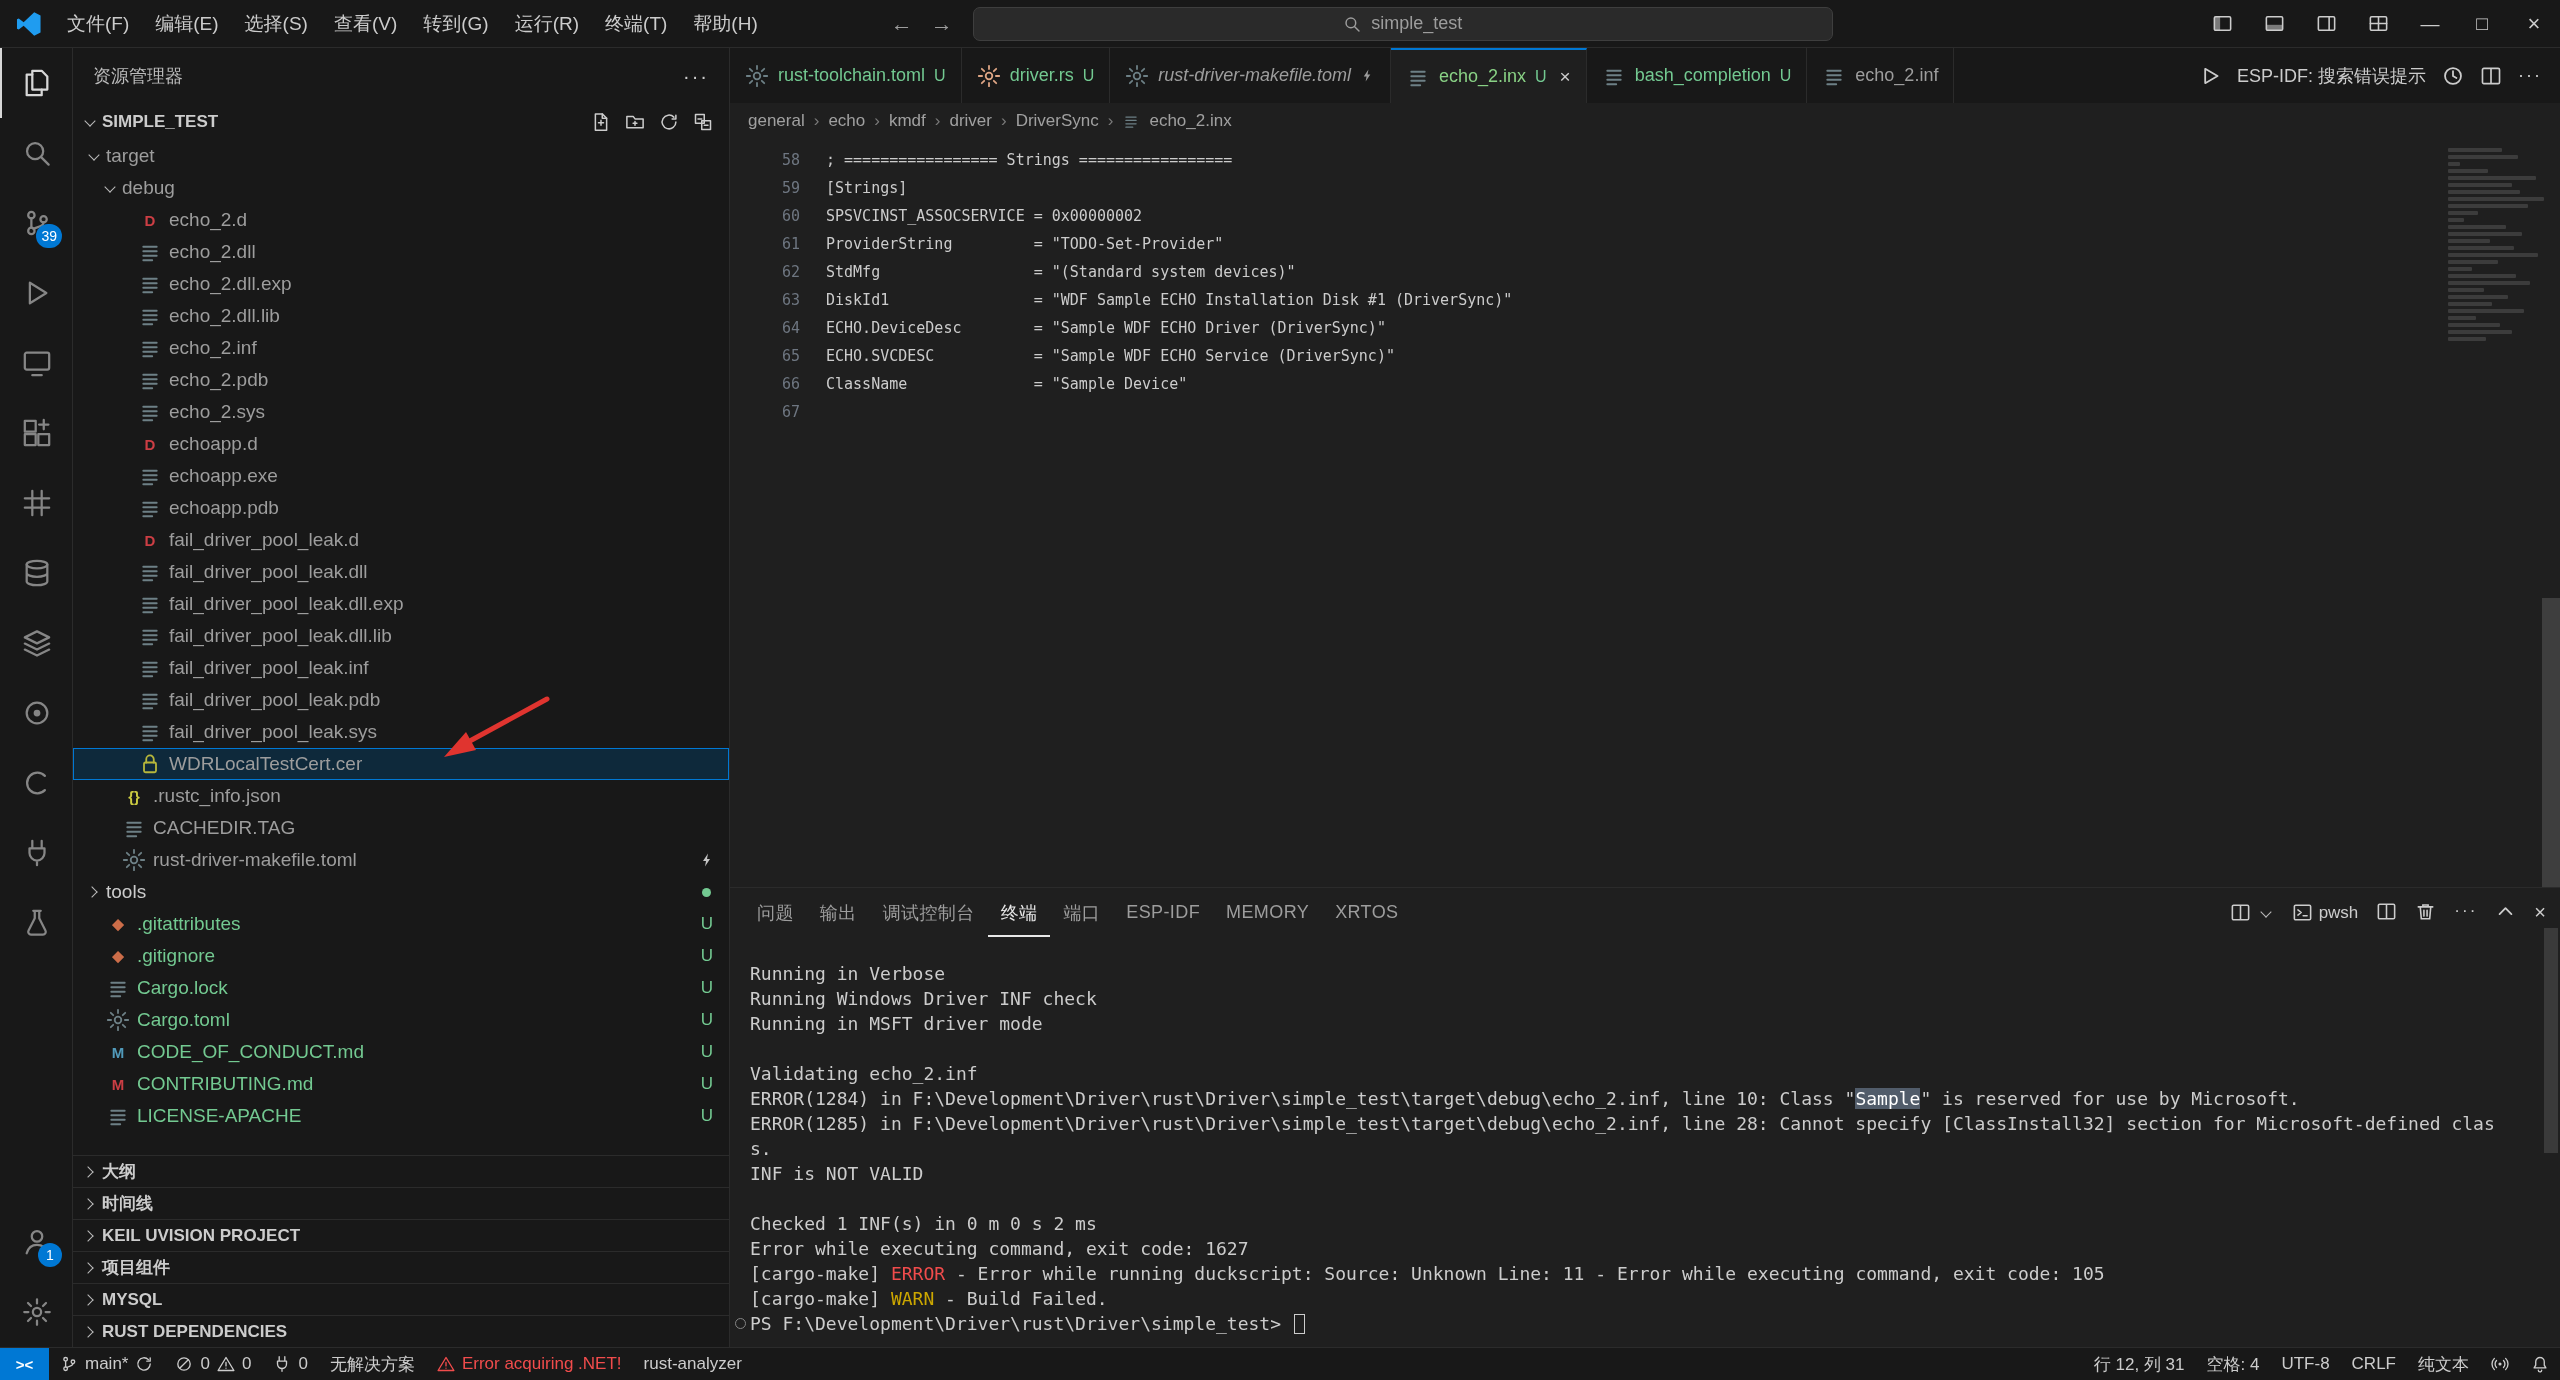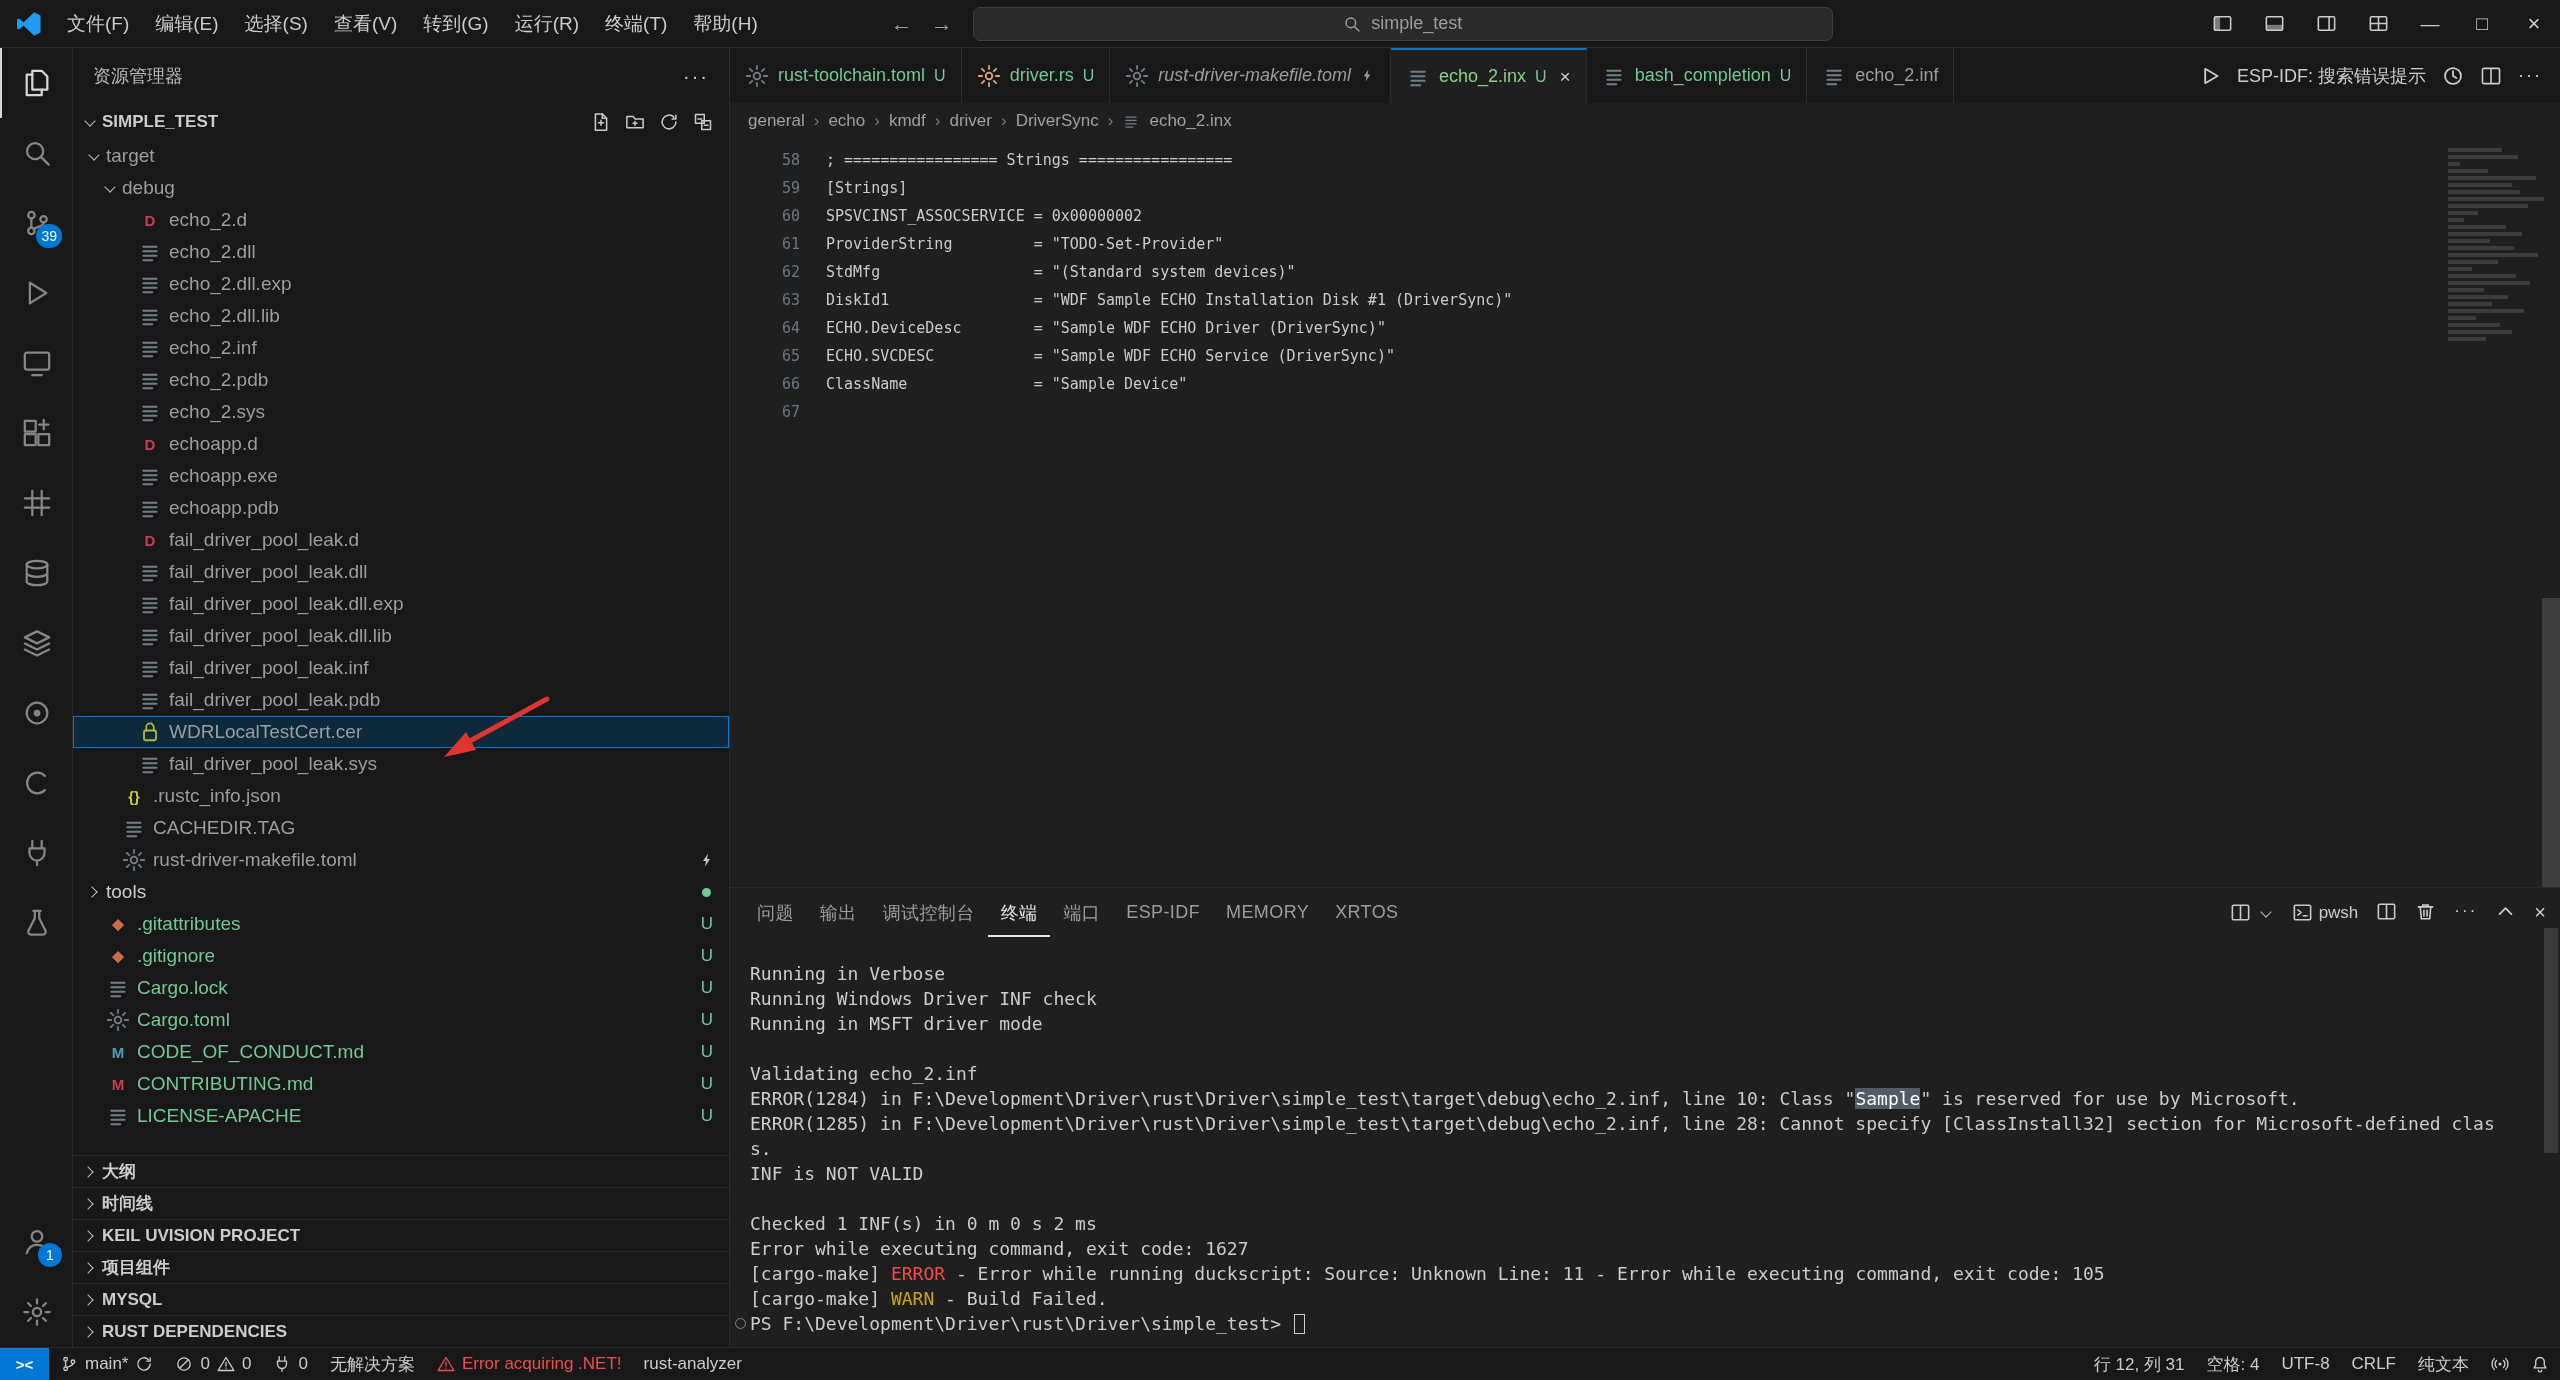--- a/index.html
+++ b/index.html
@@ -482,38 +482,38 @@
           </div>
           <div class="row dim" style="padding-left: 44px;">
             <span class="chev-slot"></span>
             <span class="ficon" style="color: rgb(109, 128, 134);">
               <svg viewBox="0 0 16 16" fill="none" stroke="currentColor" stroke-width="1.2" stroke-linecap="round" stroke-linejoin="round">
                 <path d="M3.5 4.5h9M3.5 7.5h9M3.5 10.5h9M3.5 13.5h6"></path>
               </svg>
             </span>
             <span class="label">fail_driver_pool_leak.pdb</span>
           </div>
+          <div class="row dim" style="padding-left: 44px;">
+            <span class="chev-slot"></span>
+            <span class="ficon" style="color: rgb(109, 128, 134);">
+              <svg viewBox="0 0 16 16" fill="none" stroke="currentColor" stroke-width="1.2" stroke-linecap="round" stroke-linejoin="round">
+                <path d="M3.5 4.5h9M3.5 7.5h9M3.5 10.5h9M3.5 13.5h6"></path>
+              </svg>
+            </span>
+            <span class="label">fail_driver_pool_leak.sys</span>
+          </div>
           <div class="row selected dim" style="padding-left: 44px;">
             <span class="chev-slot"></span>
             <span class="ficon" style="color: rgb(183, 183, 59);">
               <svg viewBox="0 0 16 16" fill="none" stroke="currentColor" stroke-width="1.2" stroke-linecap="round" stroke-linejoin="round">
                 <rect x="4" y="7" width="8" height="6.5" rx="1"></rect>
                 <path d="M5.5 7V4.8a2.5 2.5 0 015 0V7"></path>
               </svg>
             </span>
             <span class="label">WDRLocalTestCert.cer</span>
-          </div>
-          <div class="row dim" style="padding-left: 44px;">
-            <span class="chev-slot"></span>
-            <span class="ficon" style="color: rgb(109, 128, 134);">
-              <svg viewBox="0 0 16 16" fill="none" stroke="currentColor" stroke-width="1.2" stroke-linecap="round" stroke-linejoin="round">
-                <path d="M3.5 4.5h9M3.5 7.5h9M3.5 10.5h9M3.5 13.5h6"></path>
-              </svg>
-            </span>
-            <span class="label">fail_driver_pool_leak.sys</span>
           </div>
           <div class="row dim" style="padding-left: 28px;">
             <span class="chev-slot"></span>
             <span class="ficon" style="color: rgb(203, 203, 65);">{}</span>
             <span class="label">.rustc_info.json</span>
           </div>
           <div class="row dim" style="padding-left: 28px;">
             <span class="chev-slot"></span>
             <span class="ficon" style="color: rgb(109, 128, 134);">
               <svg viewBox="0 0 16 16" fill="none" stroke="currentColor" stroke-width="1.2" stroke-linecap="round" stroke-linejoin="round">

